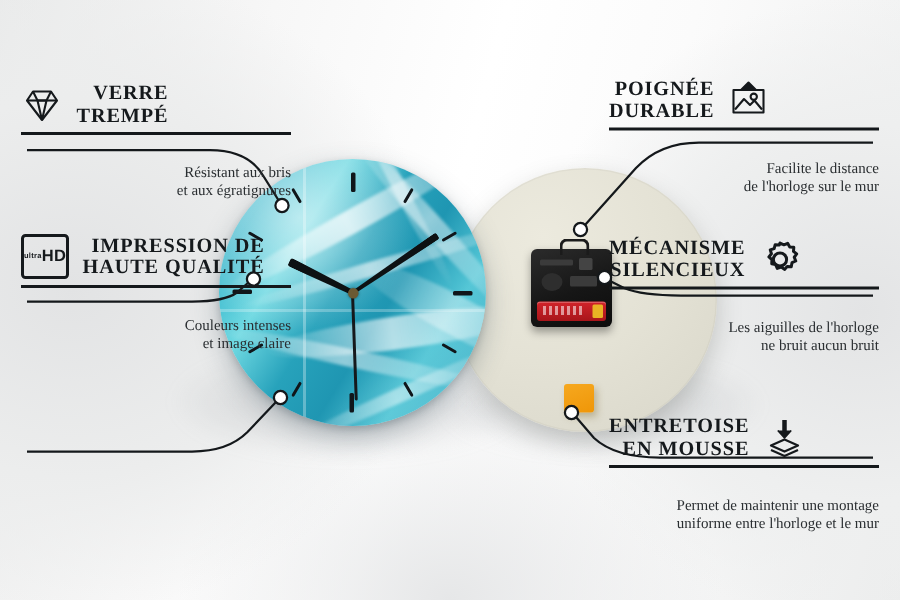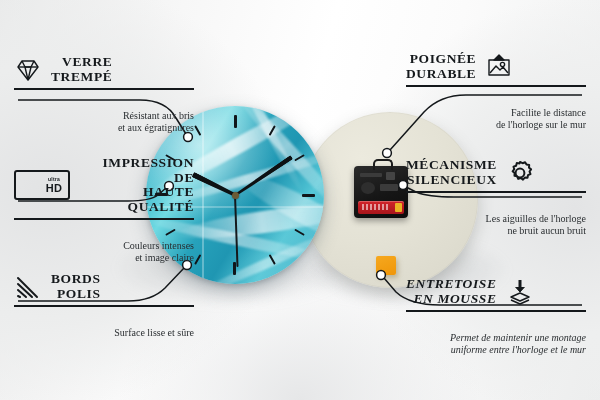--- a/index.html
+++ b/index.html
@@ -95,21 +95,21 @@
   }
   .rule{height:2px;background:#14181b;margin-top:4px;}
   .desc{
     font-family:"Liberation Serif", serif;
     font-size:10px;line-height:12px;color:#2a2e31;margin-top:20px;
   }
   .ico{width:28px;height:28px;flex:0 0 28px;display:block;}
   .ico svg{display:block;width:28px;height:28px;}
   .hdbox{
     width:28px;height:26px;flex:0 0 28px;border:2px solid #15191c;border-radius:3px;
-    display:flex;flex-direction:column;align-items:center;justify-content:center;line-height:1;padding-left:24px;
+    display:flex;flex-direction:row;align-items:center;justify-content:center;line-height:1;
   }
   .hd-small{font-family:"Liberation Sans", sans-serif;font-size:5px;font-weight:bold;letter-spacing:.2px;color:#15191c;}
   .hd-big{font-family:"Liberation Sans", sans-serif;font-size:11px;font-weight:bold;letter-spacing:.2px;color:#15191c;margin-top:1px;}
 </style>
 </head>
 <body>
 
 <div id="stage">
 
   <div class="soft-shadow" style="left:118px;top:232px;width:230px;height:72px;"></div>
@@ -242,43 +242,20 @@
         <div class="title">HAUTE QUALITÉ</div>
       </span>
     </div>
     <div class="rule"></div>
     <div class="desc">
       <div>Couleurs intenses</div>
       <div>et image claire</div>
     </div>
   </div>
 
-  <div class="feat left" style="top:272px;">
-    <div class="head">
-      <span class="ico">
-        <svg viewBox="0 0 28 28">
-            <g stroke="#15191c" stroke-width="2" stroke-linecap="round">
-          <line x1="4" y1="5" x2="23" y2="24"></line>
-              <line x1="4" y1="11" x2="18" y2="24"></line>
-              <line x1="4" y1="17" x2="12" y2="24"></line>
-              <line x1="4" y1="23" x2="6" y2="24"></line>
-        </g>
-          </svg>
-      </span>
-      <span>
-        <div class="title">BORDS</div>
-        <div class="title">POLIS</div>
-      </span>
-    </div>
-    <div class="rule"></div>
-    <div class="desc">
-      <div>Surface lisse et sûre</div>
-      <div></div>
-    </div>
-  </div>
 
   <div class="feat right" style="top:52px;">
     <div class="head">
       <span class="ico">
         <svg viewBox="0 0 28 28">
             <g fill="none" stroke="#15191c" stroke-width="1.4" stroke-linejoin="round">
           <path d="M14 2 L9 7 H19 Z" fill="#15191c"></path>
               <rect x="4" y="7" width="20" height="15"></rect>
           <path d="M5 20 L11 13 L15 17 L18 14 L23 20"></path>
               <circle cx="17.5" cy="11.5" r="2.1"></circle>
@@ -312,21 +289,21 @@
         <div class="title">SILENCIEUX</div>
       </span>
     </div>
     <div class="rule"></div>
     <div class="desc">
       <div>Les aiguilles de l'horloge</div>
       <div>ne bruit aucun bruit</div>
     </div>
   </div>
 
-  <div class="feat right" style="top:277px;font-style:italic;">
+  <div class="feat right" style="top:277px;">
     <div class="head">
       <span class="ico">
         <svg viewBox="0 0 28 28">
             <g fill="none" stroke="#15191c" stroke-width="1.5" stroke-linejoin="round">
           <path d="M14 2 V11" stroke-width="3"></path>
               <path d="M9.5 9 L14 14 L18.5 9" fill="#15191c" stroke-width="1"></path>
           <path d="M14 15 L23 19 L14 23 L5 19 Z"></path>
               <path d="M5 22 L14 26 L23 22"></path>
         </g>
           </svg>

